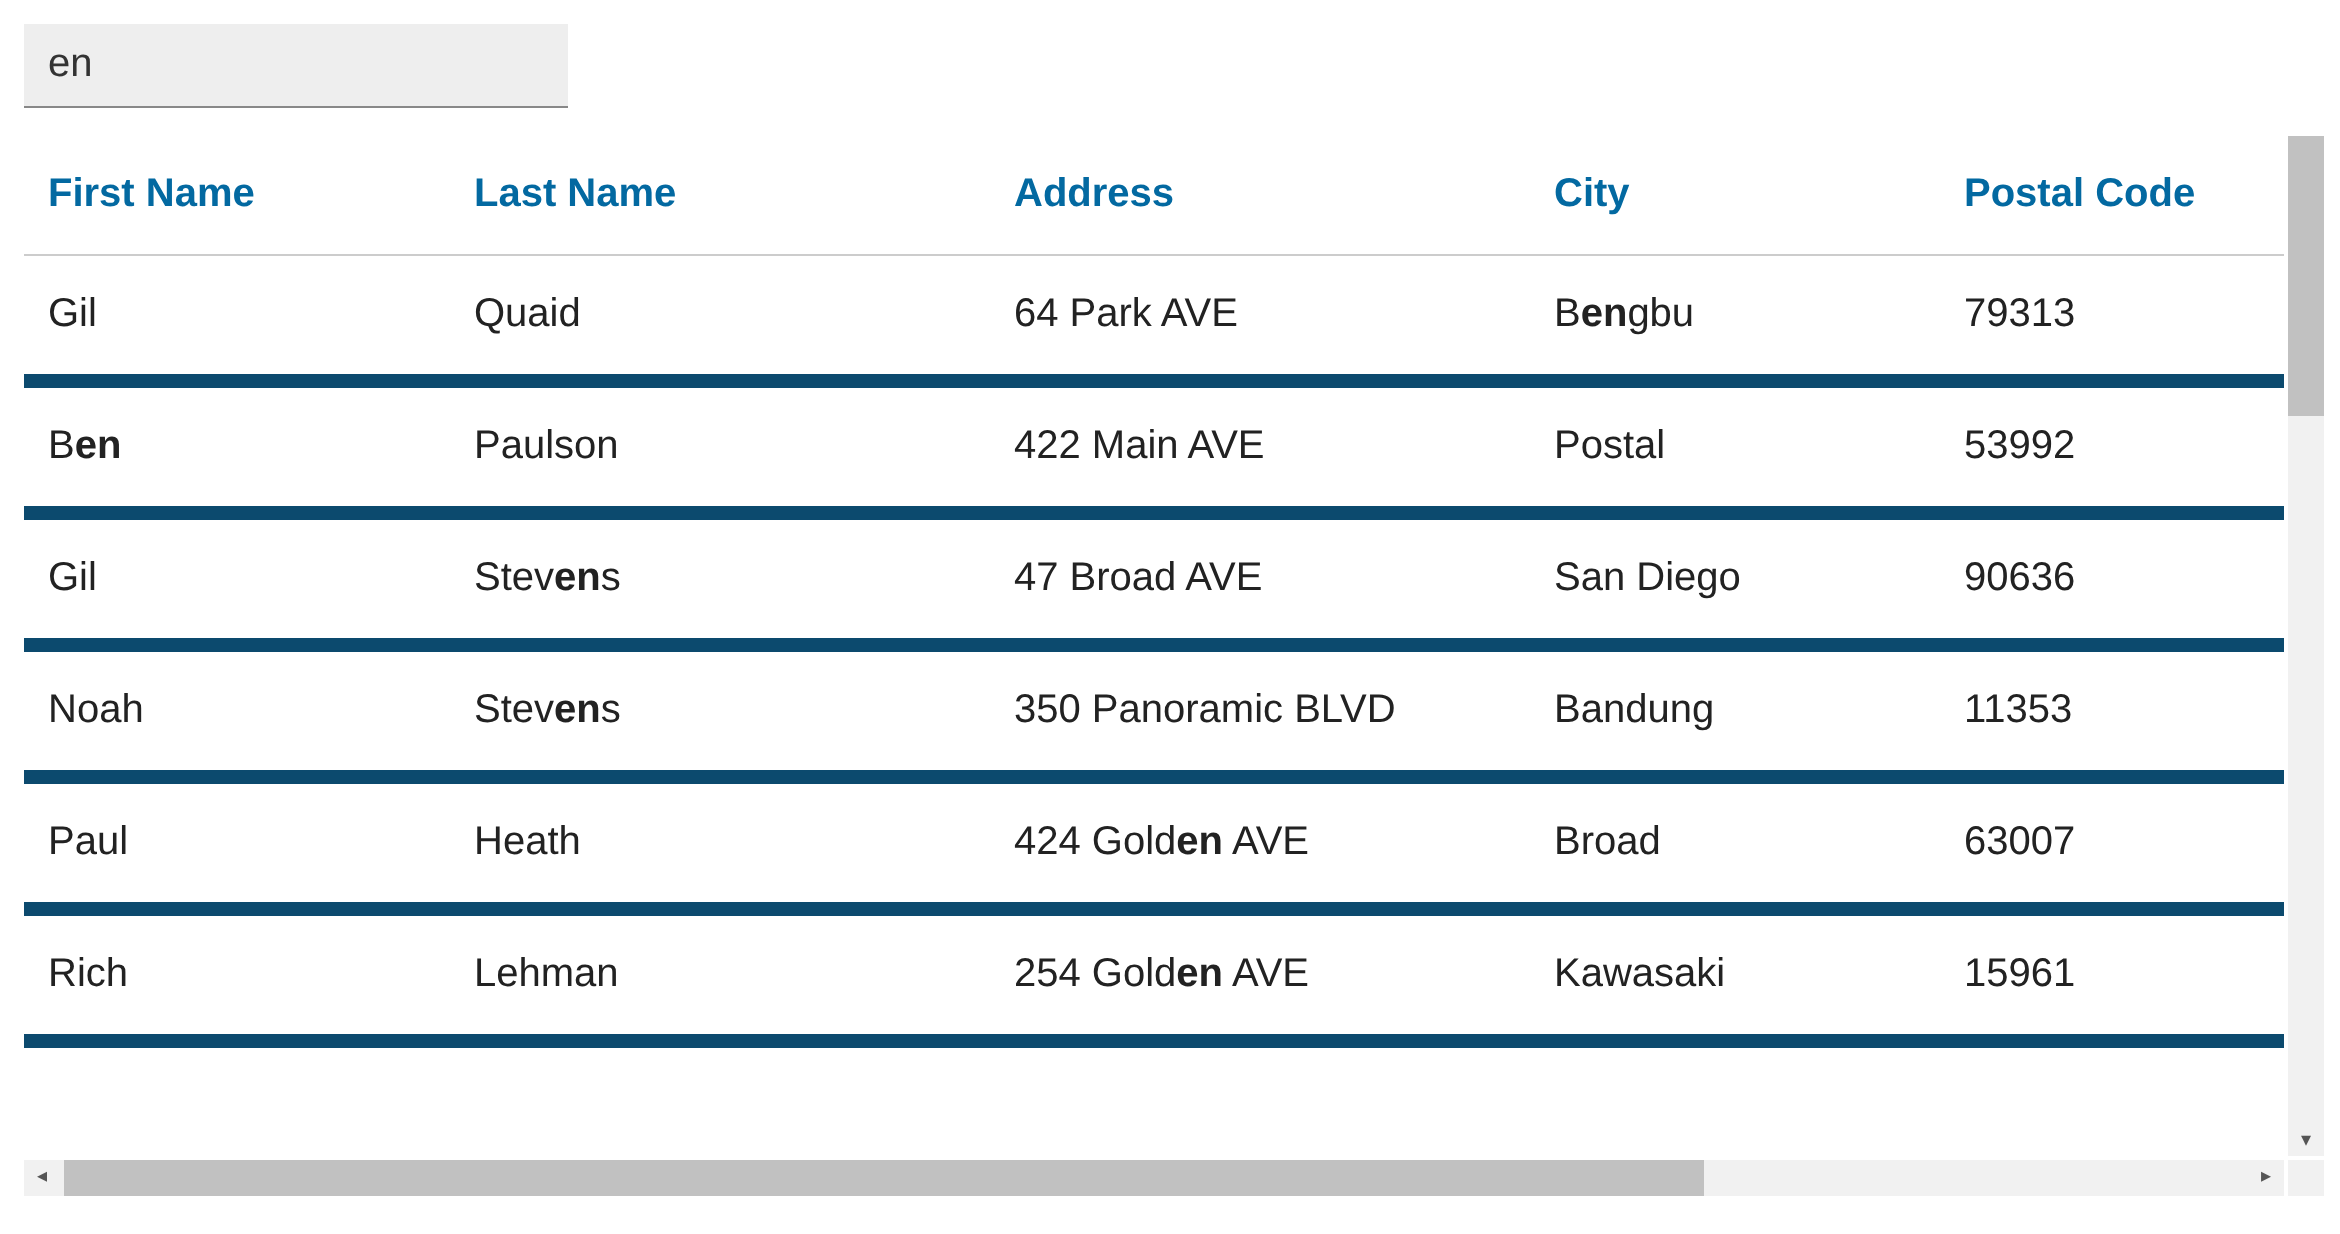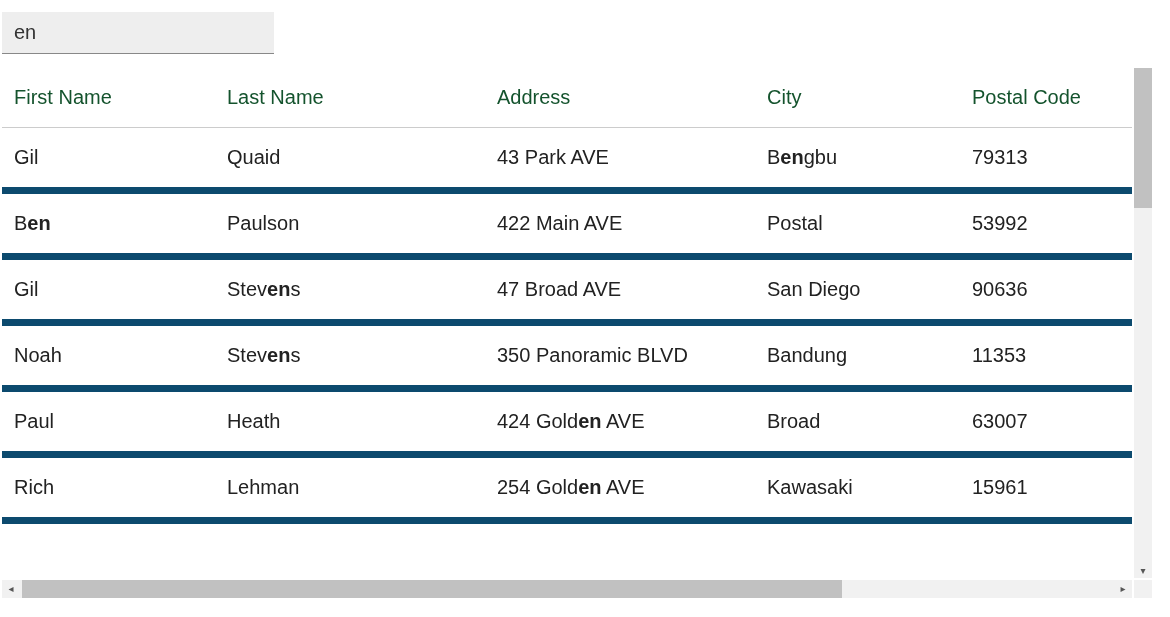--- a/index.html
+++ b/index.html
@@ -10,21 +10,21 @@
   body {
     font-family: "Segoe UI", Arial, sans-serif;
     font-size: 20px;
     color: #222;
     background: #fff;
     width: 1170px;
     height: 617px;
     overflow: hidden;
   }
   .container {
-    padding: 12px 10px 0 2px;
+    padding: 12px 10px 0 12px;
   }
   .search-input {
     width: 272px;
     height: 42px;
     background: #eeeeee;
     border: none;
     border-bottom: 1.5px solid #888;
     font-family: inherit;
     font-size: 20px;
     color: #333;
@@ -118,22 +118,22 @@
   th, td {
     text-align: left;
     font-weight: 400;
     padding: 18px 10px 18px 12px;
     border-bottom: 7px solid #0c4a6e;
     white-space: nowrap;
     overflow: hidden;
     font-size: 20px;
   }
   th {
-    color: #14532d;
-    font-weight: 400;
+    color: #0369a1;
+    font-weight: 700;
   }
   tr.headrow th { border-bottom: 1px solid #ccc; }
   td .hl { font-weight: 700; }
   col.c1 { width: 213px; }
   col.c2 { width: 270px; }
   col.c3 { width: 270px; }
   col.c4 { width: 205px; }
   col.c5 { width: 172px; }
 </style>
 </head>
@@ -158,21 +158,21 @@
             <th>Last Name</th>
             <th>Address</th>
             <th>City</th>
             <th>Postal Code</th>
           </tr>
         </thead>
         <tbody id="tbody">
             <tr>
               <td>Gil</td>
               <td>Quaid</td>
-              <td>43 Park AVE</td>
+              <td>64 Park AVE</td>
               <td>B<span class="hl">en</span>gbu</td>
               <td>79313</td>
             </tr>
             <tr>
               <td>B<span class="hl">en</span></td>
               <td>Paulson</td>
               <td>422 Main AVE</td>
               <td>Postal</td>
               <td>53992</td>
             </tr>

